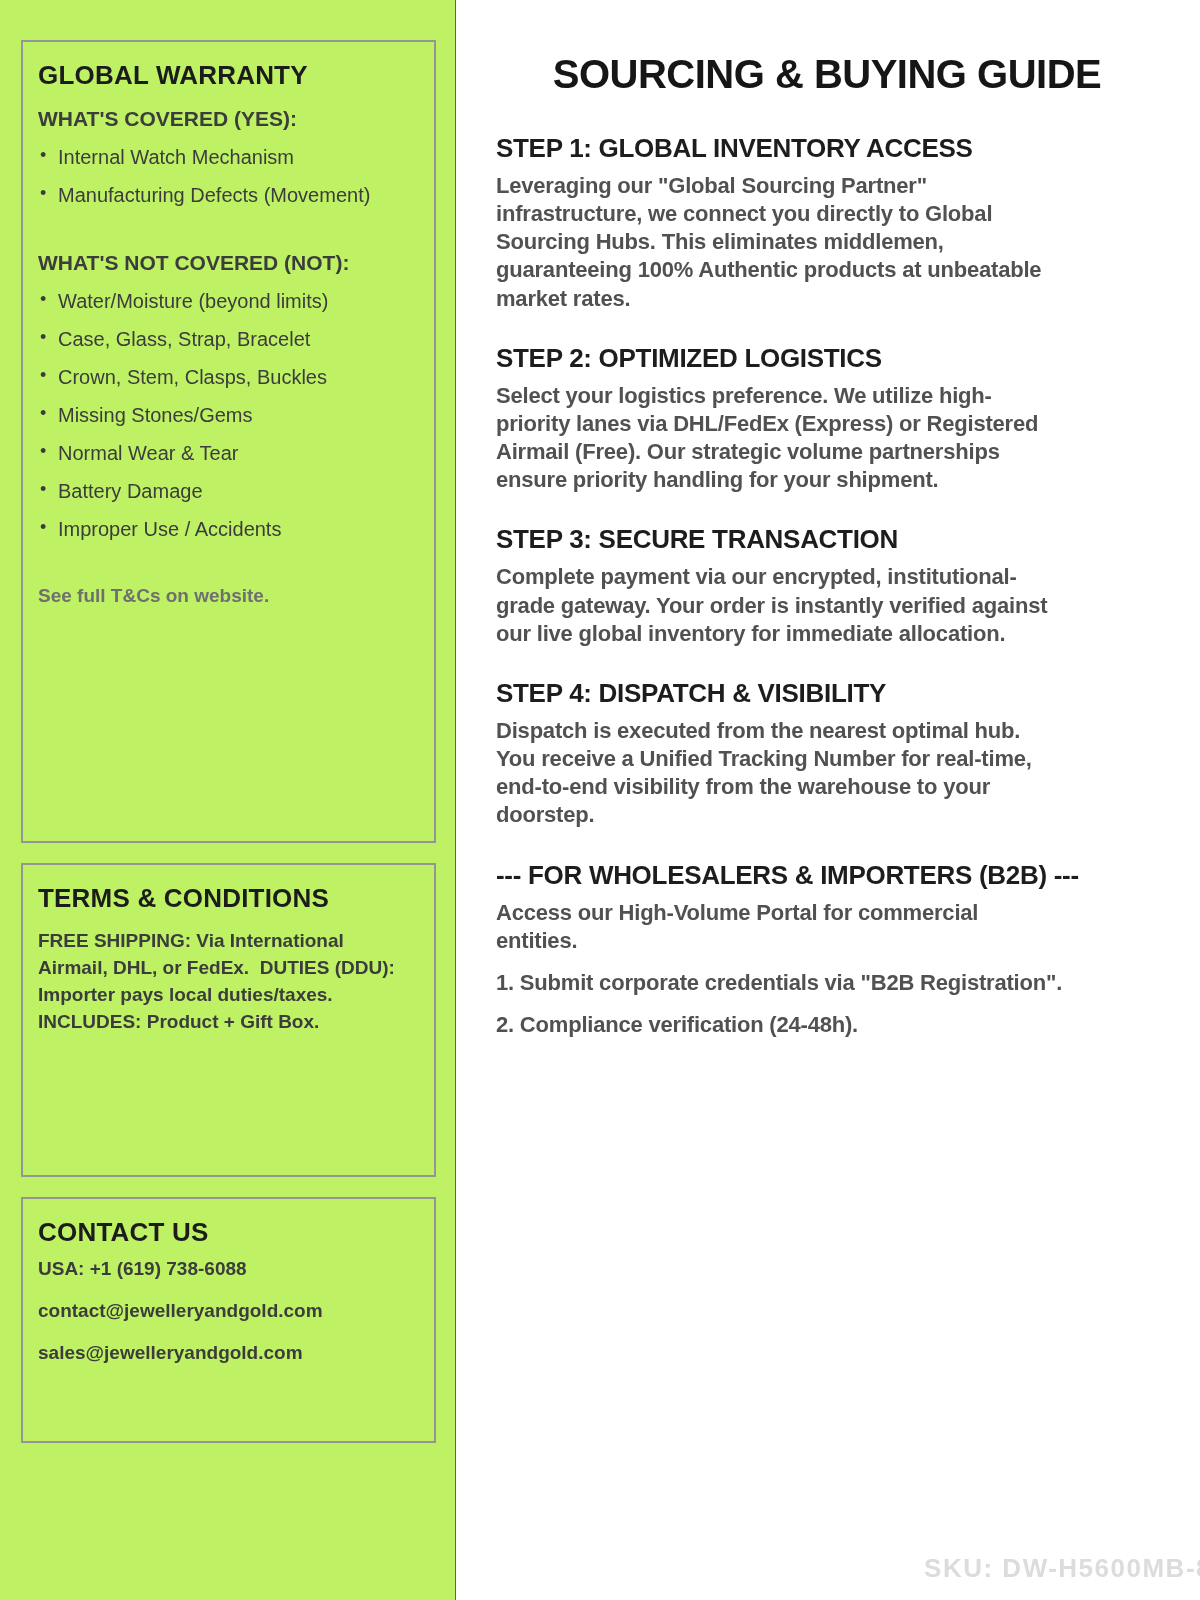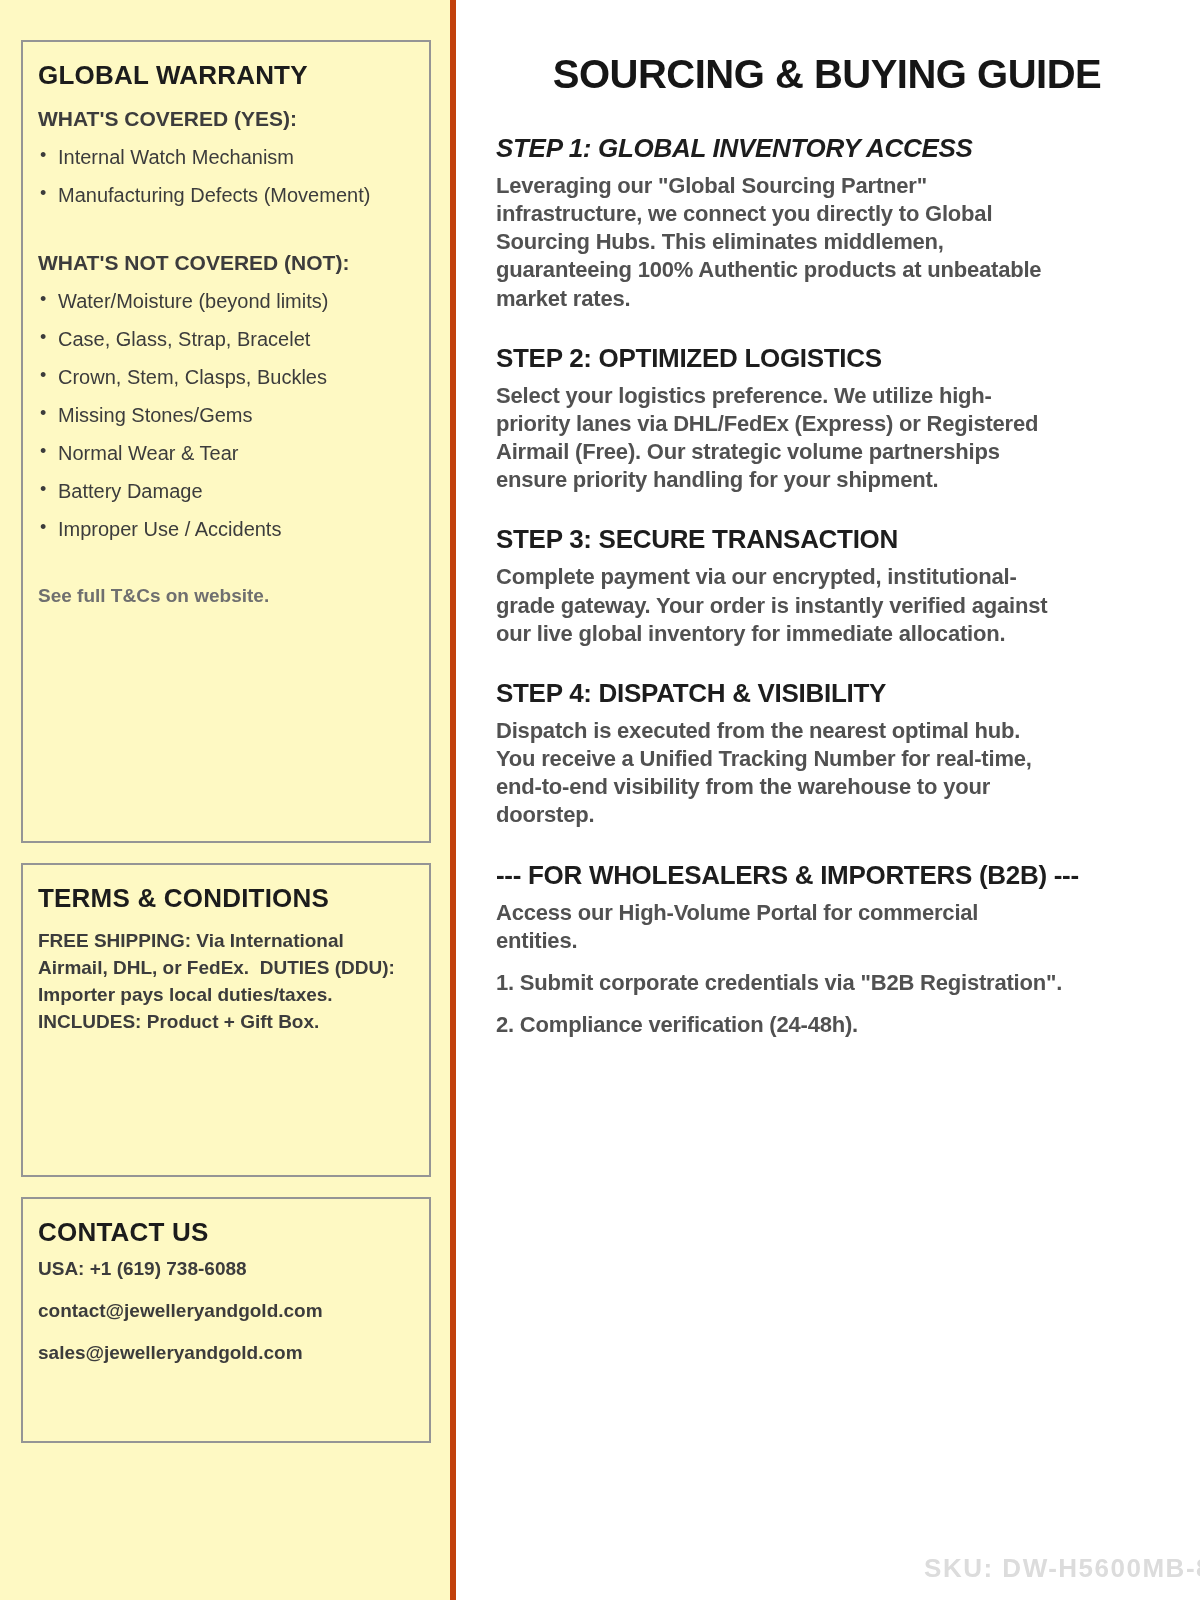--- a/index.html
+++ b/index.html
@@ -13,22 +13,22 @@
     position: relative;
     width: 1200px; height: 1600px;
     overflow: hidden;
     display: flex;
   }
 
   
   .sidebar {
     box-sizing: border-box;
     width: 456px; height: 1600px;
-    background: #fef9c3;
-    border-right: 6px solid #c2410c;
+    background: #bef264;
+    border-right: 1px solid #c2410c;
     padding: 40px 19px 0 21px;
     flex: 0 0 auto;
   }
   .side-box {
     box-sizing: border-box;
     border: 2px solid #959595;
     padding: 16px 16px 16px 15px;
     margin-bottom: 20px;
   }
   .box-warranty { height: 803px; }
@@ -88,21 +88,21 @@
     margin: 0 0 36px;
     font-size: 40px; font-weight: 700;
     color: #161616; letter-spacing: -0.5px;
     text-align: center;
   }
   .step-heading {
     margin: 30px 0 8px;
     font-size: 26px; font-weight: 700;
     color: #1d1d1d; letter-spacing: -0.3px;
   }
-  .step-heading.first { margin-top: 6px; font-style: italic; }
+  .step-heading.first { margin-top: 6px; }
   .step-body {
     margin: 0;
     max-width: 568px;
     font-size: 22px; font-weight: 700;
     color: #515151; line-height: 1.28;
     letter-spacing: -0.2px;
   }
   .b2b-item { margin: 14px 0 0; }
   .b2b-note { margin-top: 30px; }
 

